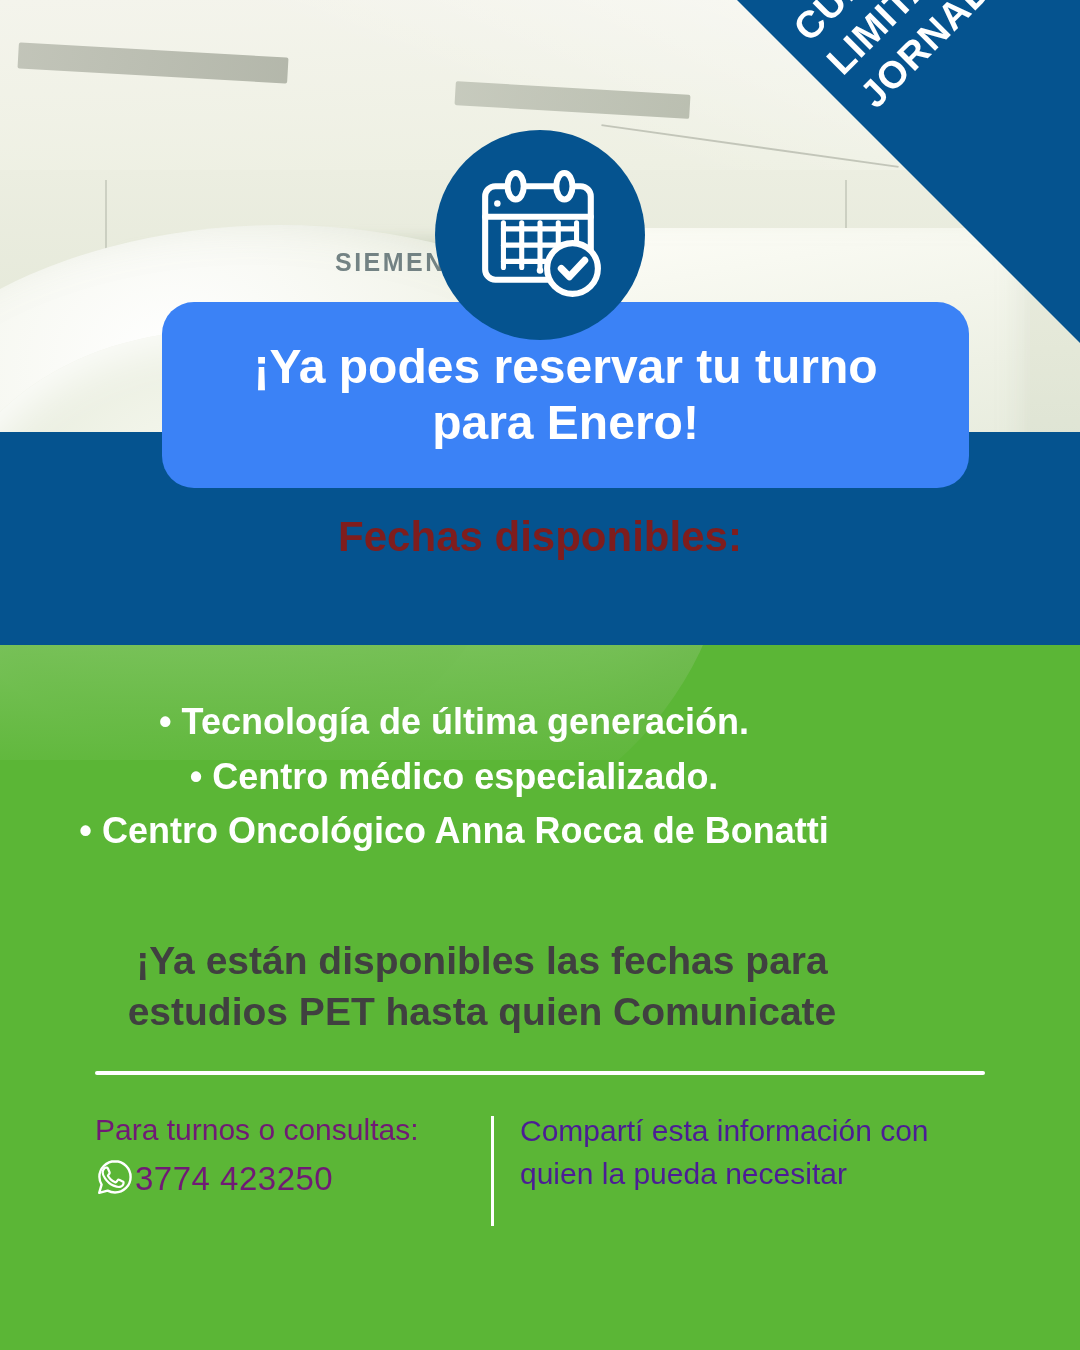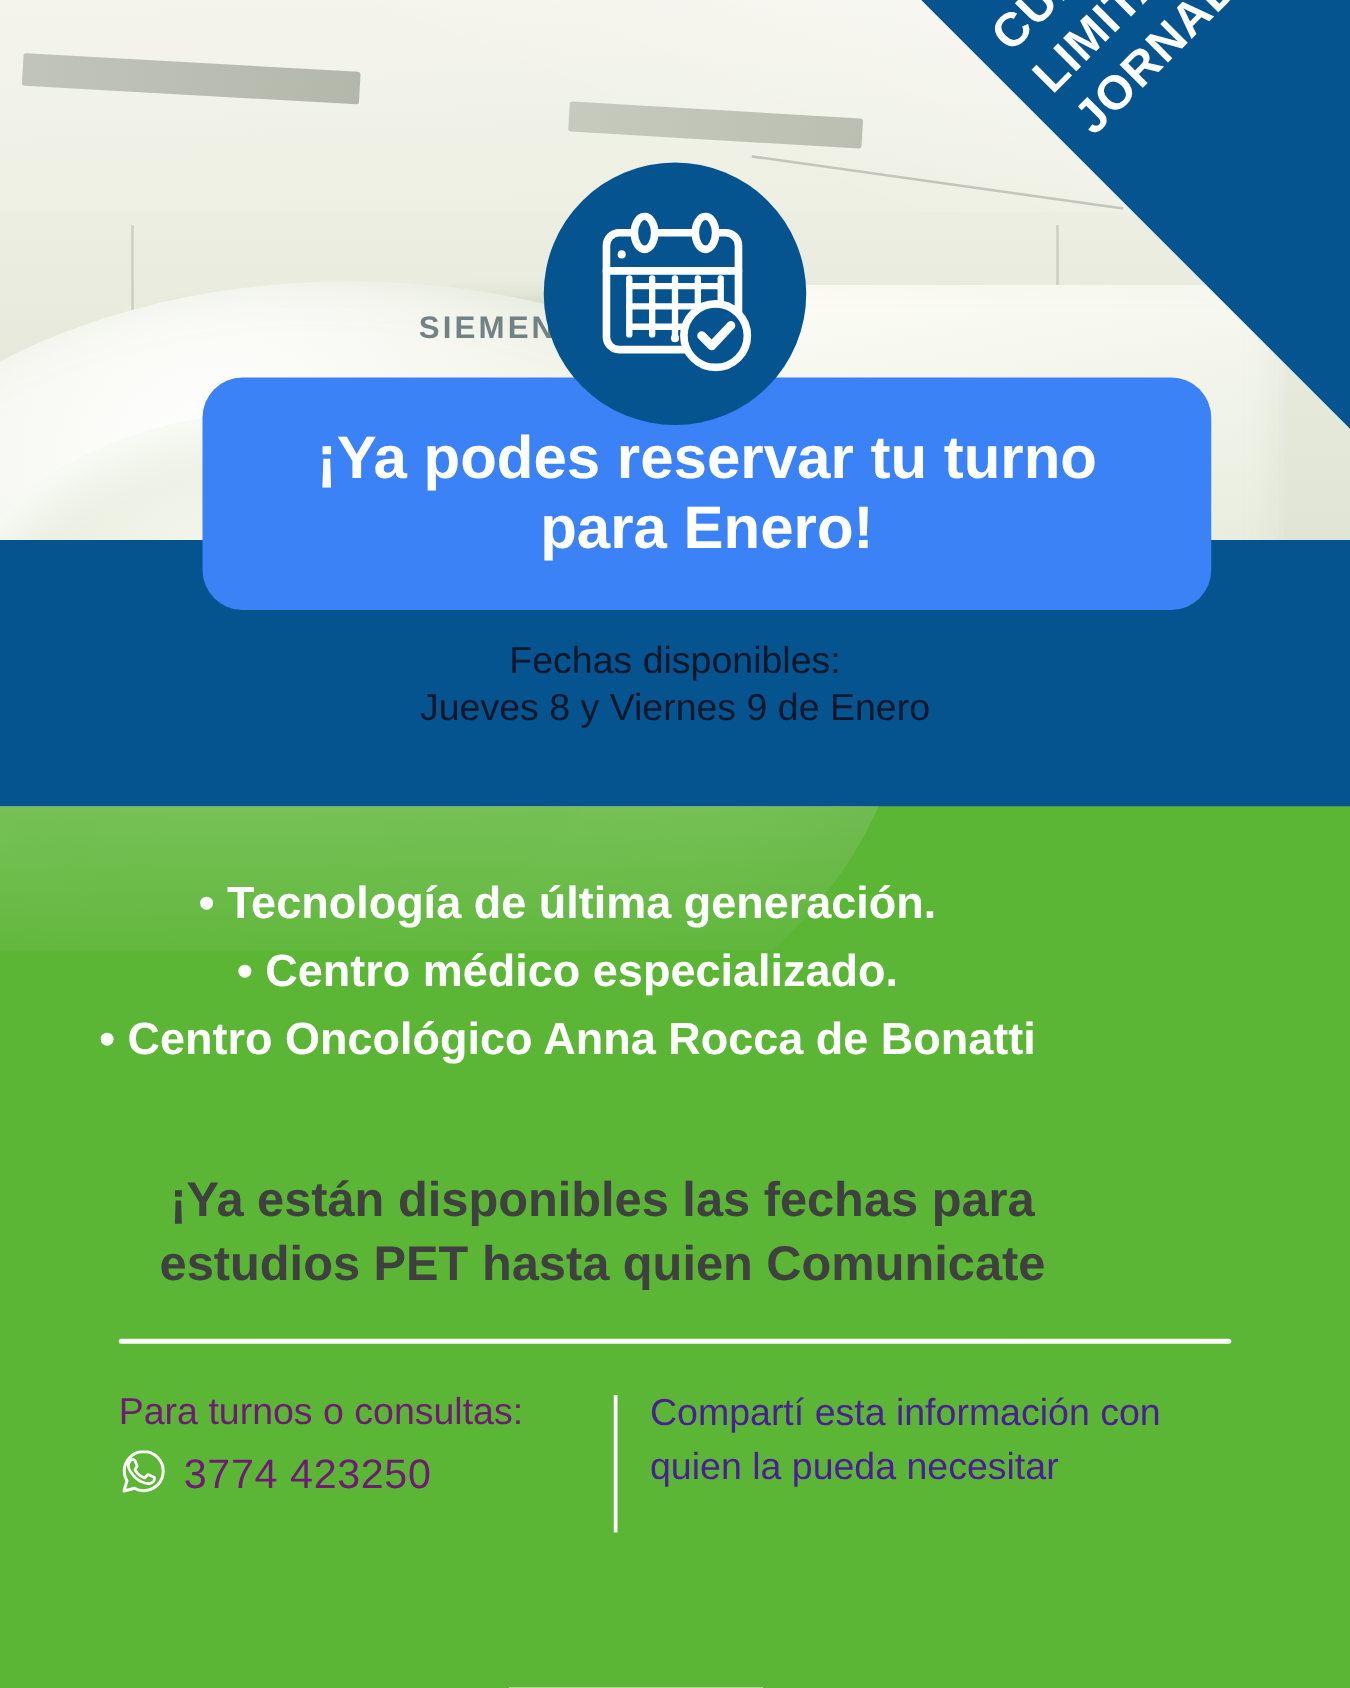--- a/index.html
+++ b/index.html
@@ -188,23 +188,23 @@
     position: absolute;
     left: 0; top: 432px;
     width: 1080px; height: 213px;
     background: #05538f;
   }
   .band-text {
     position: absolute;
     left: 0; top: 510px;
     width: 1080px;
     text-align: center;
-    color: #0f172a;
-    font-size: 30px;
-    font-weight: 400;
+    color: #7f1d1d;
+    font-size: 42px;
+    font-weight: 700;
     line-height: 1.28;
   }
 
   
   .headline-box {
     position: absolute;
     left: 162px; top: 302px;
     width: 807px; height: 186px;
     background: #3b82f6;
     border-radius: 32px;
@@ -284,21 +284,20 @@
     color: #701a75;
   }
   .foot-label {
     font-size: 30px;
     font-weight: 400;
     line-height: 1.35;
   }
   .phone-row {
     display: flex;
     align-items: center;
-    gap: 12px;
     margin-top: 6px;
   }
   .phone-num {
     font-size: 33px;
     font-weight: 400;
     letter-spacing: .5px;
   }
   .v-divider {
     position: absolute;
     left: 491px; top: 6px;
@@ -337,21 +336,20 @@
     <div class="bed"></div>
     <div class="siemens">SIEMENS</div>
   </div>
 
   <div class="green-wash"></div>
   <div class="green-solid"></div>
 
   <div class="blue-band"></div>
   <div class="band-text">
     <div>Fechas disponibles:</div>
-    <div>Jueves 8 y Viernes 9 de Enero</div>
   </div>
 
   <div class="headline-box">
     <div class="headline-text">
       <div>¡Ya podes reservar tu turno</div>
       <div>para Enero!</div>
     </div>
   </div>
 
   <div class="icon-circle">

